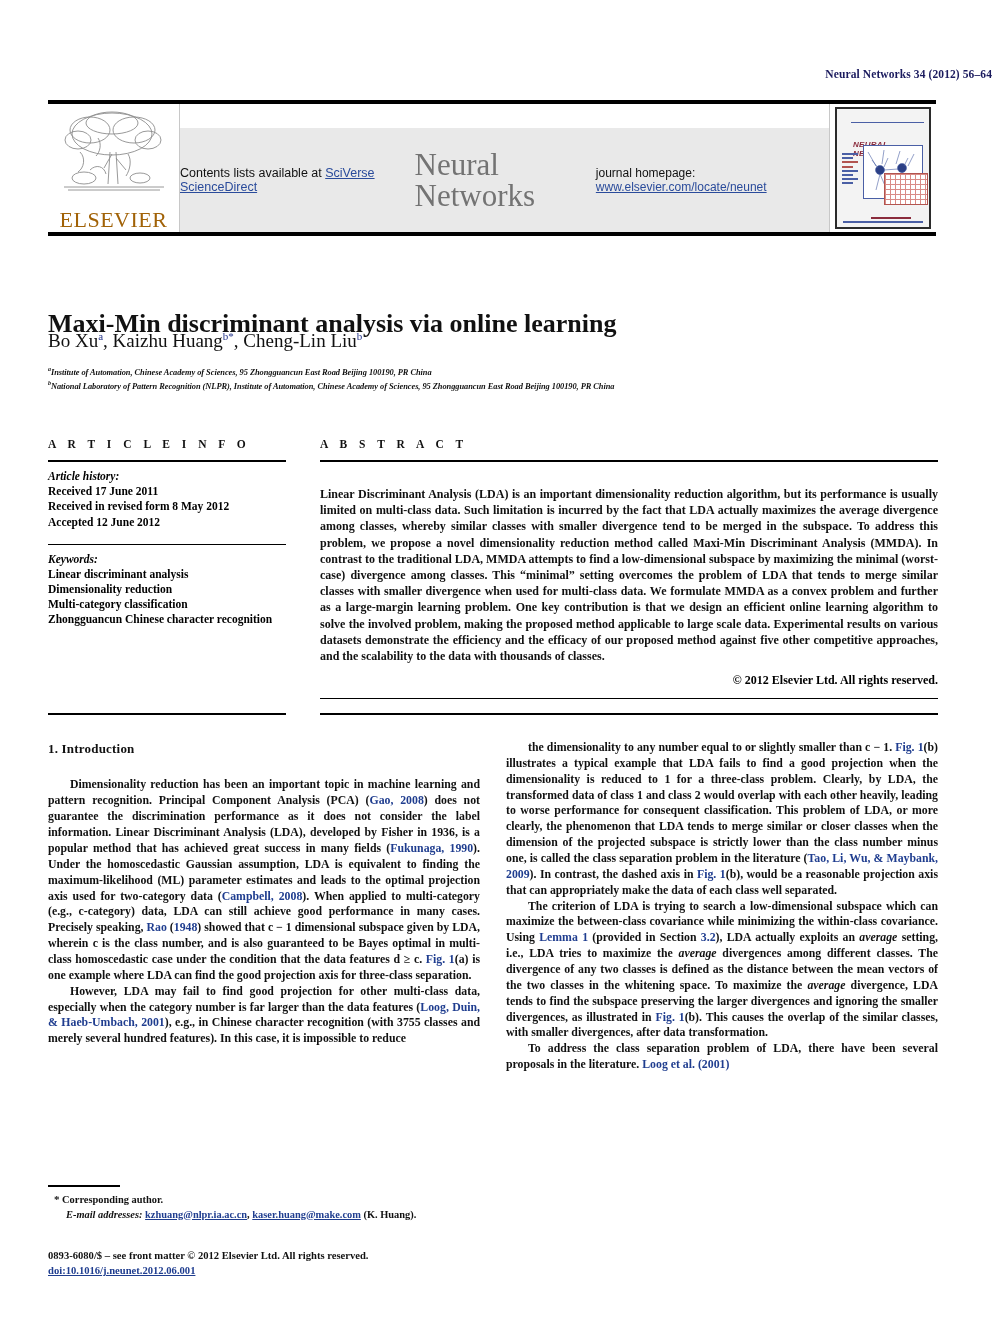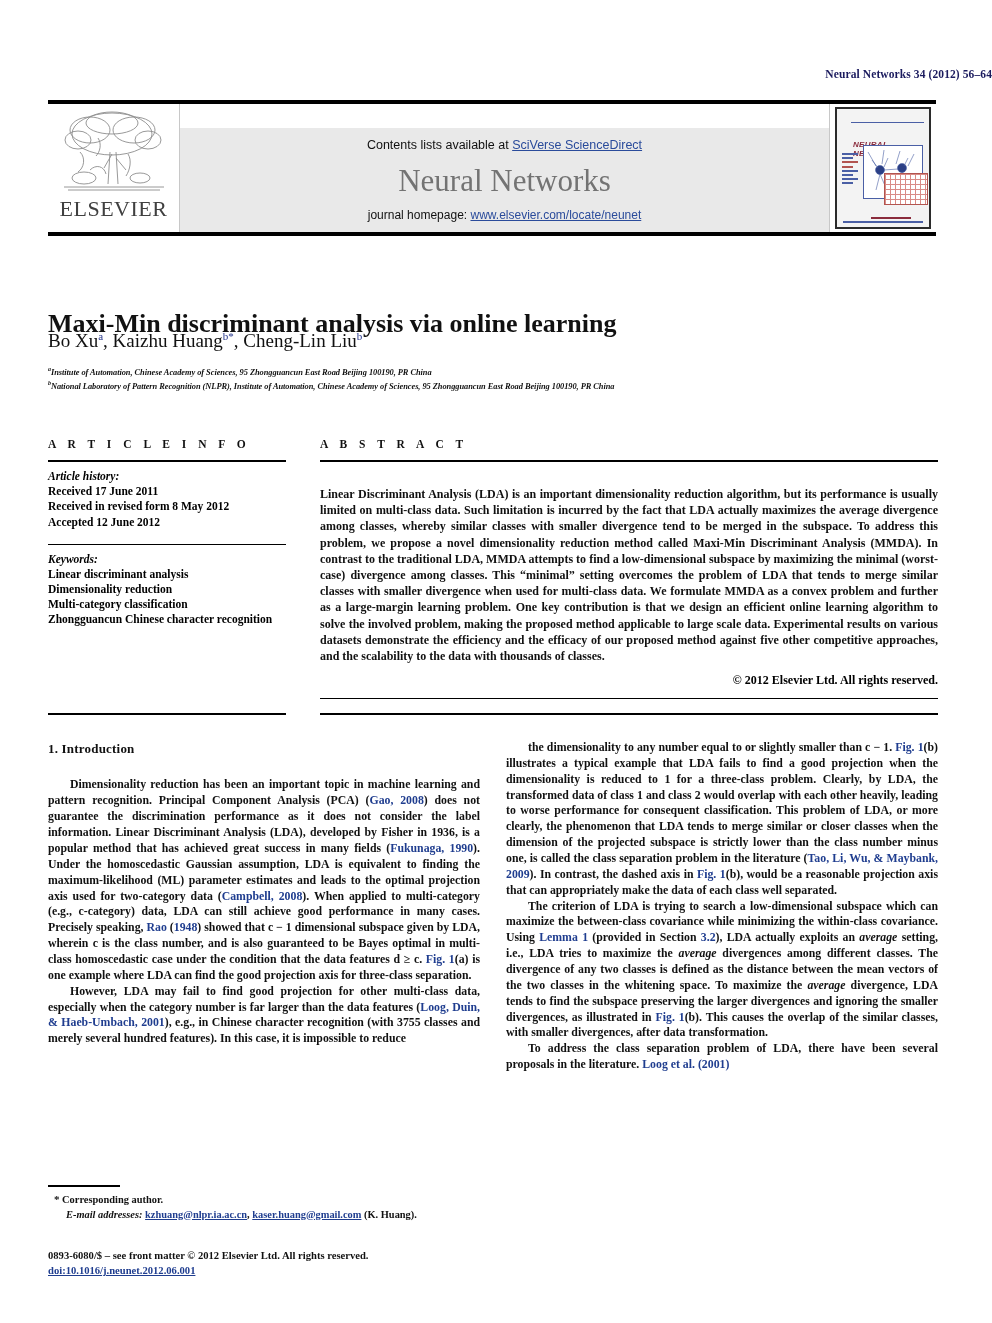--- a/index.html
+++ b/index.html
@@ -55,34 +55,33 @@
     justify-content:flex-start;
     padding-top:4px;
     box-sizing:border-box;
   }
   .tree{
     width:108px;height:88px;
     position:relative;
   }
   .elsevier-word{
     font-family:"Liberation Serif","DejaVu Serif",serif;
-    color:#404040;
+    color:#a16207;
     font-size:22px;
     letter-spacing:0.5px;
     line-height:1;
-    margin-top:2px;
+    margin-top:13px;
   }
   .banner-center{
     flex:1 1 auto;
     background:#e9e9e9;
     position:relative;
     display:flex;
-    flex-direction:column;
+    flex-direction:row;
     align-items:center;
-    justify-content:space-between;
     padding:10px 0 10px 0;
     box-sizing:border-box;
     margin-top:24px;
   }
   .contents-line{
     font-family:"Liberation Sans","DejaVu Sans",sans-serif;
     font-size:12.5px;
     color:#111;
   }
   .contents-line .sd{ color:#2a4b9b; }
@@ -400,21 +399,21 @@
   </div>
 
   <div class="foot-rule"></div>
   <div class="footnote">
     <span class="fn-line">
       <span class="star">*</span>
       <span>Corresponding author.</span>
     </span>
     <span class="fn-line" style="text-indent:0;padding-left:18px;">
       <span class="em">E-mail addresses:</span>
-      <a class="mail" href="#">kzhuang@nlpr.ia.ac.cn</a><span>, </span><a class="mail" href="#">kaser.huang@gmail.com</a><span> (K. Huang).</span>
+      <a class="mail" href="#">kzhuang@nlpr.ia.ac.cn</a><span>, </span><a class="mail" href="#">kaser.huang@make.com</a><span> (K. Huang).</span>
     </span>
   </div>
 
   <div class="imprint">
     <div>0893-6080/$ – see front matter © 2012 Elsevier Ltd. All rights reserved.</div>
     <a class="doi" href="#">doi:10.1016/j.neunet.2012.06.001</a>
   </div>
 
 </div>
 

